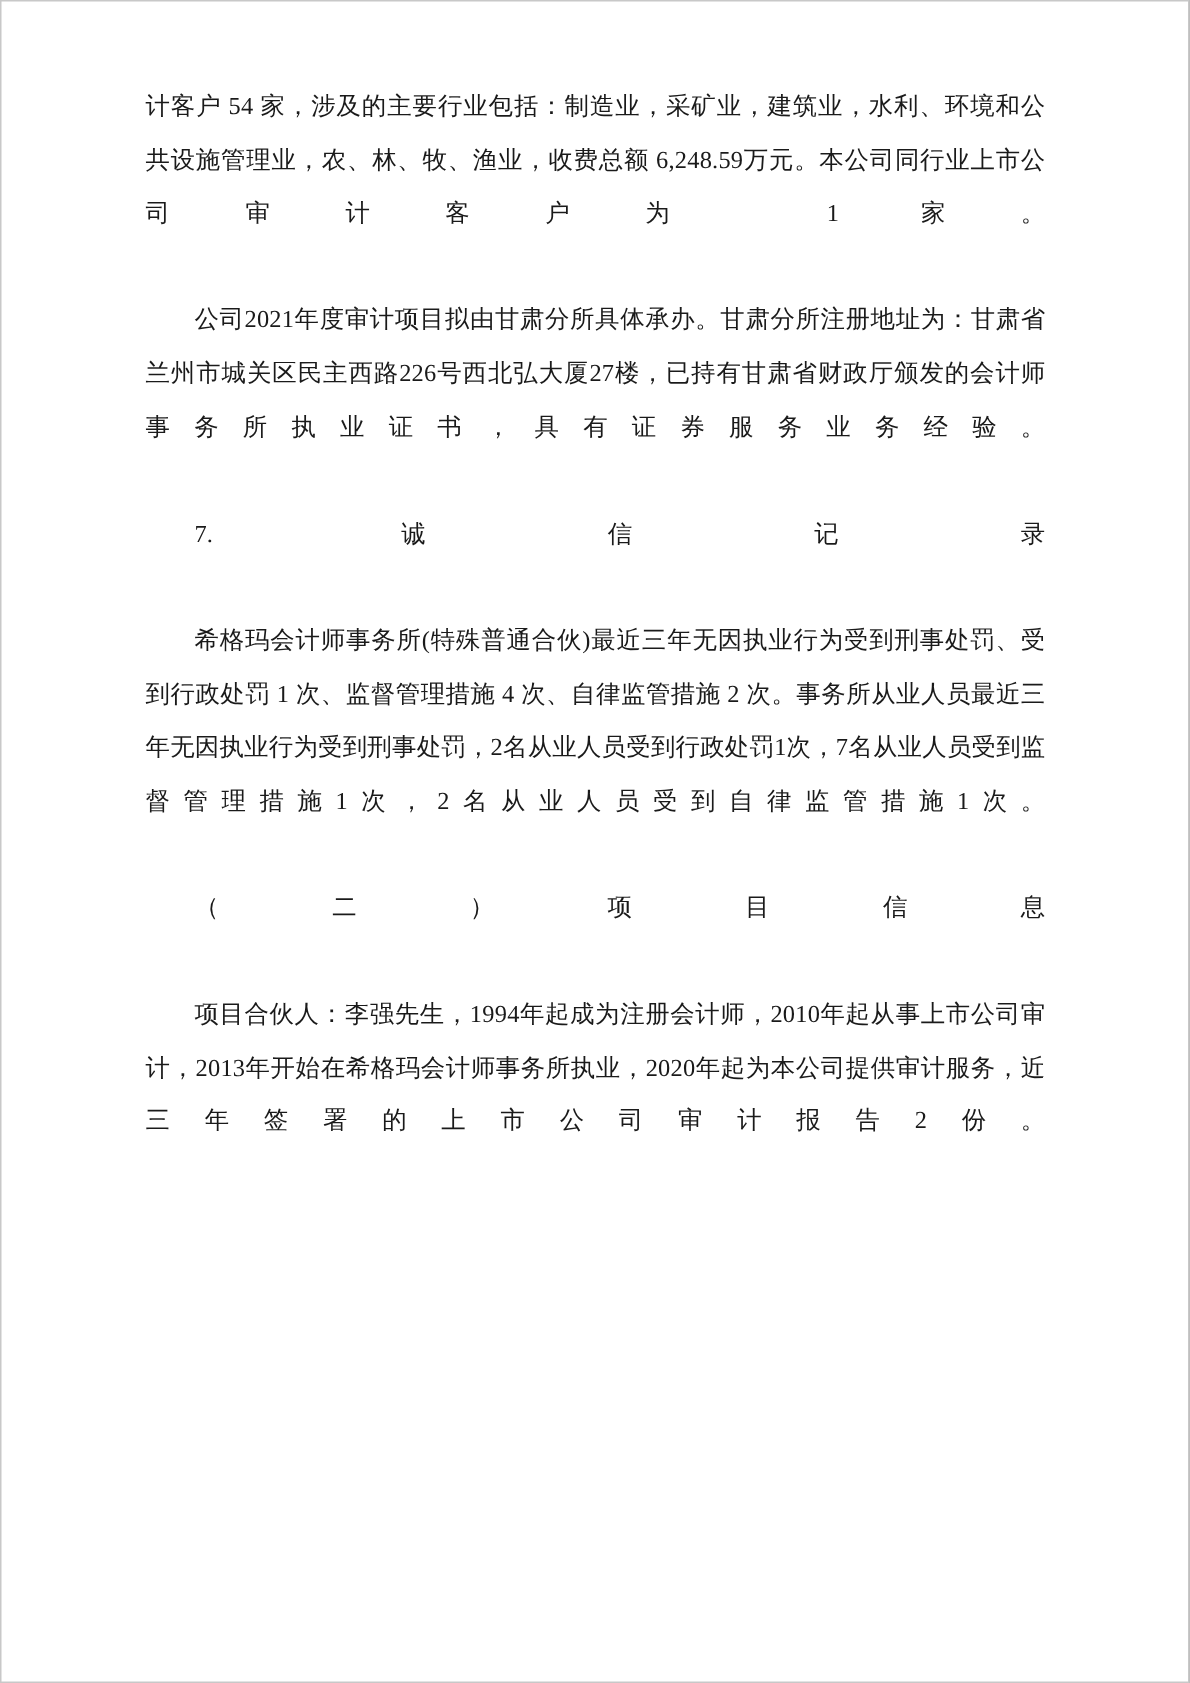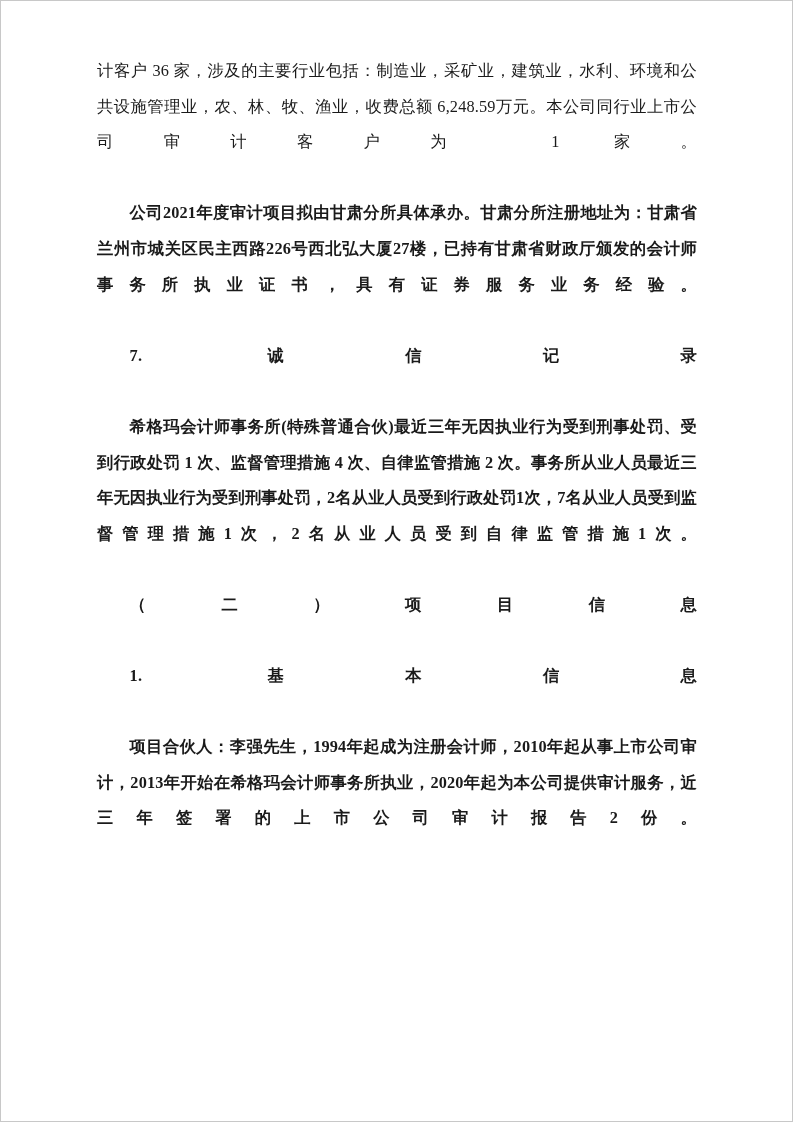--- a/index.html
+++ b/index.html
@@ -28,40 +28,38 @@
     font-family: "Liberation Serif", "DejaVu Serif", serif;
     font-size: 16.3px;
     line-height: 35.6px;
     color: #1a1a1a;
     text-align: justify;
     text-justify: inter-ideograph;
     letter-spacing: 0.15px;
   }
   p.indent {
     text-indent: 2em;
-    font-weight: bold;
   }
   p.bold {
-    font-weight: bold;
+    font-weight: normal;
   }
   
   p.para:after {
     content: "";
     display: inline-block;
     width: 100%;
   }
 </style>
 </head>
 <body>
 
 <div class="page">
   <div class="content">
 
-    <p class="para">计客户 36 家，涉及的主要行业包括：制造业，采矿业，建筑业，水利、环境和公共设施管理业，农、林、牧、渔业，收费总额 6,248.59万元。本公司同行业上市公司审计客户为 1 家。</p>
+    <p class="para">计客户 54 家，涉及的主要行业包括：制造业，采矿业，建筑业，水利、环境和公共设施管理业，农、林、牧、渔业，收费总额 6,248.59万元。本公司同行业上市公司审计客户为 1 家。</p>
     <p class="para indent">公司2021年度审计项目拟由甘肃分所具体承办。甘肃分所注册地址为：甘肃省兰州市城关区民主西路226号西北弘大厦27楼，已持有甘肃省财政厅颁发的会计师事务所执业证书，具有证券服务业务经验。</p>
     <p class="para indent">7. 诚信记录</p>
     <p class="para indent">希格玛会计师事务所(特殊普通合伙)最近三年无因执业行为受到刑事处罚、受到行政处罚 1 次、监督管理措施 4 次、自律监管措施 2 次。事务所从业人员最近三年无因执业行为受到刑事处罚，2名从业人员受到行政处罚1次，7名从业人员受到监督管理措施1次，2名从业人员受到自律监管措施1次。</p>
     <p class="para indent bold">（二）项目信息</p>
-    <p class="para indent">1. 基本信息</p>
     <p class="para indent">项目合伙人：李强先生，1994年起成为注册会计师，2010年起从事上市公司审计，2013年开始在希格玛会计师事务所执业，2020年起为本公司提供审计服务，近三年签署的上市公司审计报告2份。</p>
 
   </div>
 </div>
 
 </body></html>

